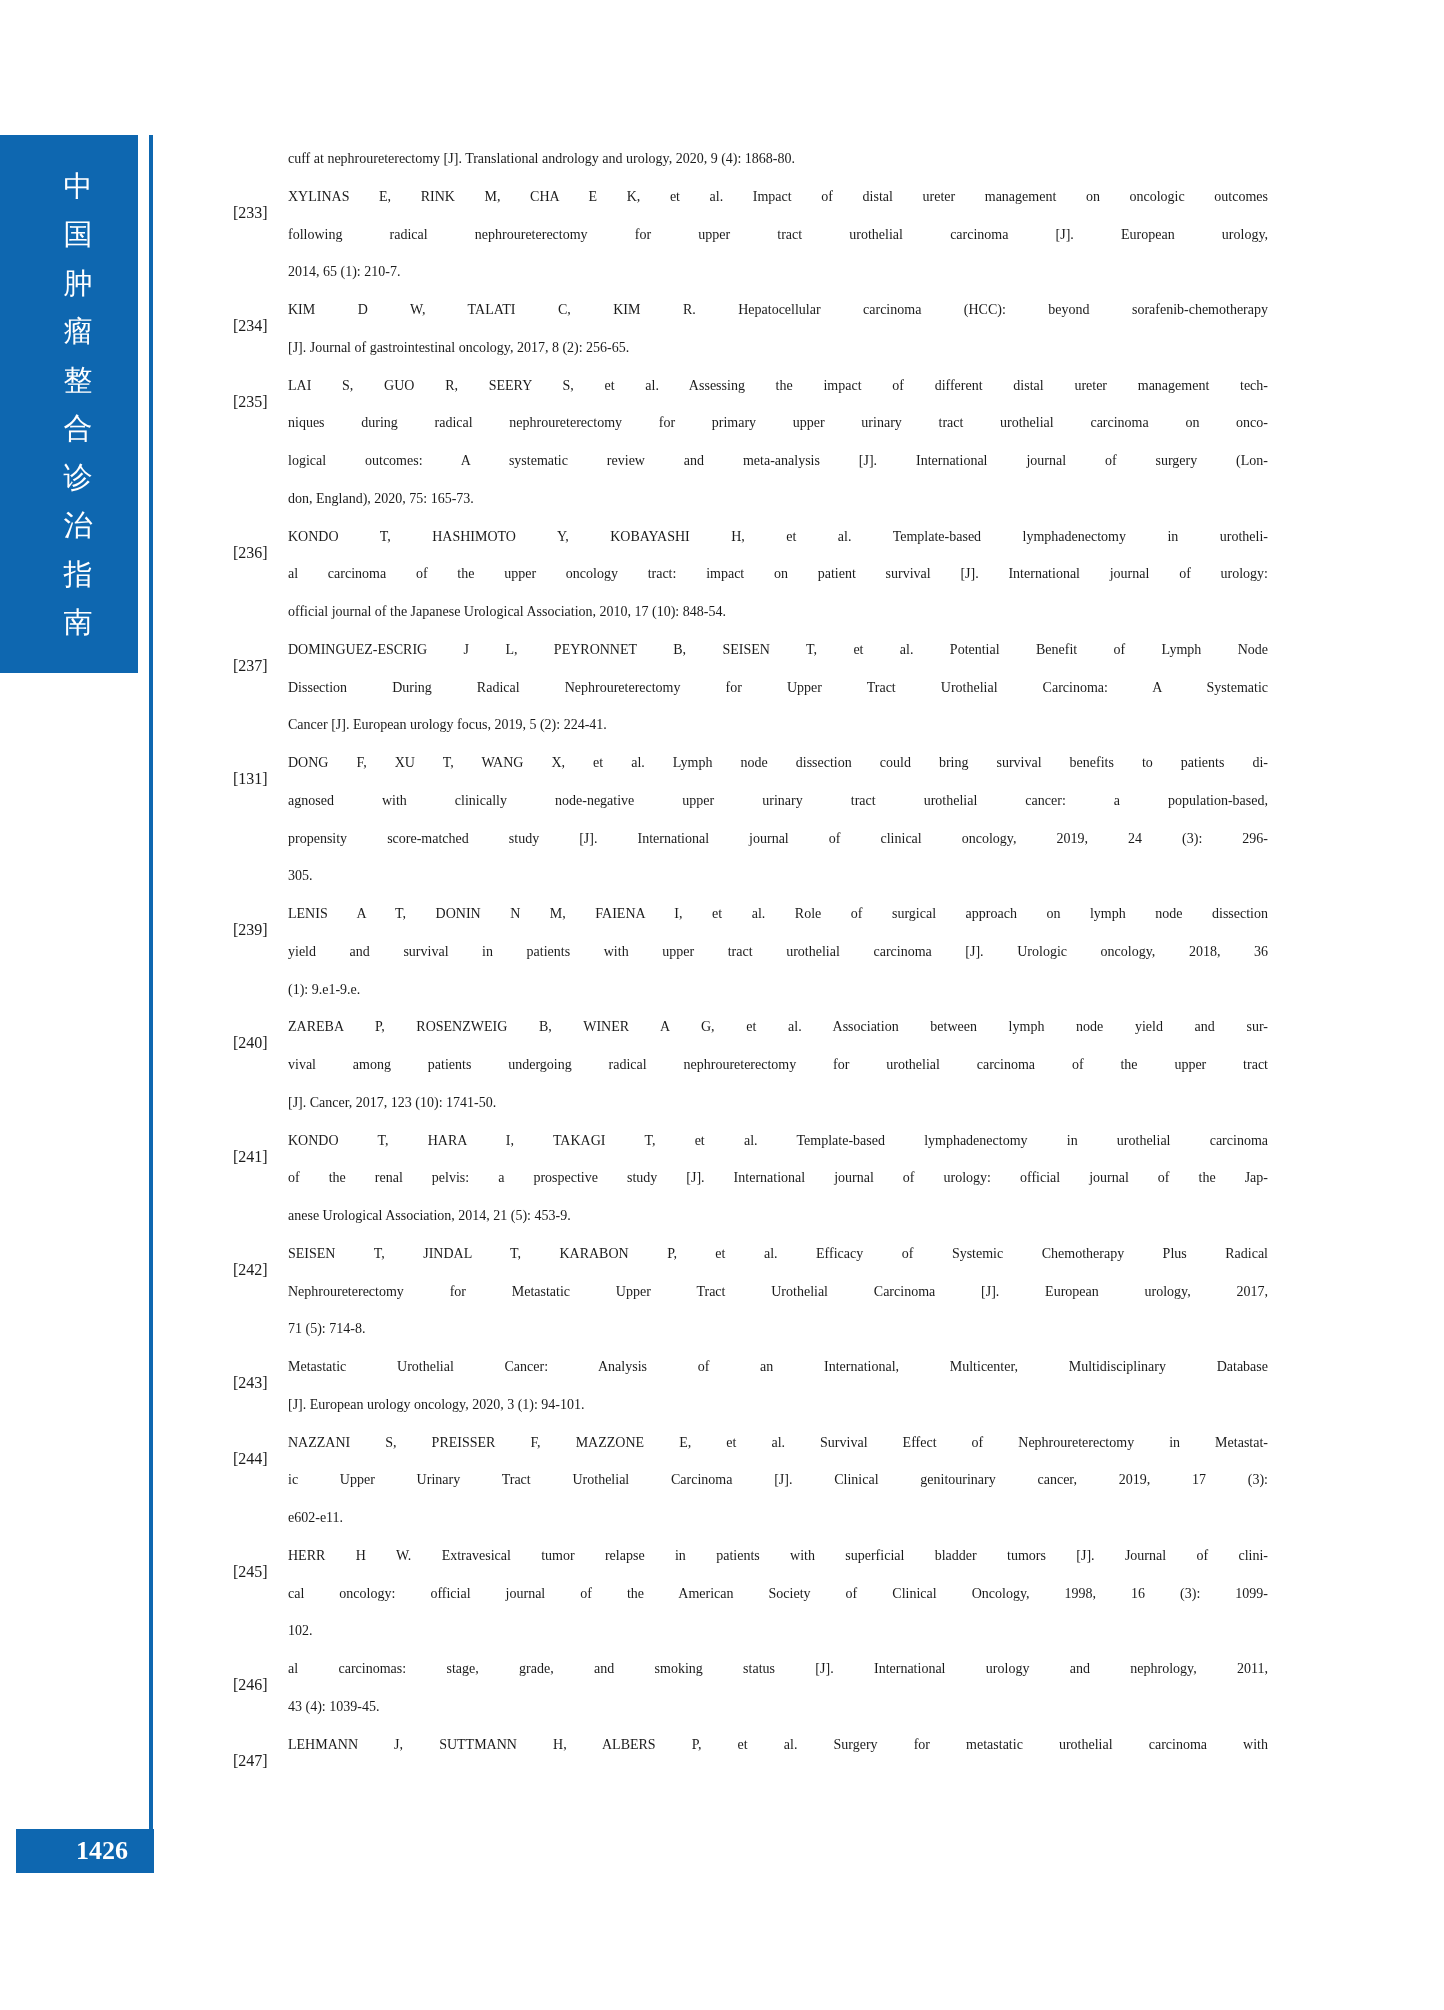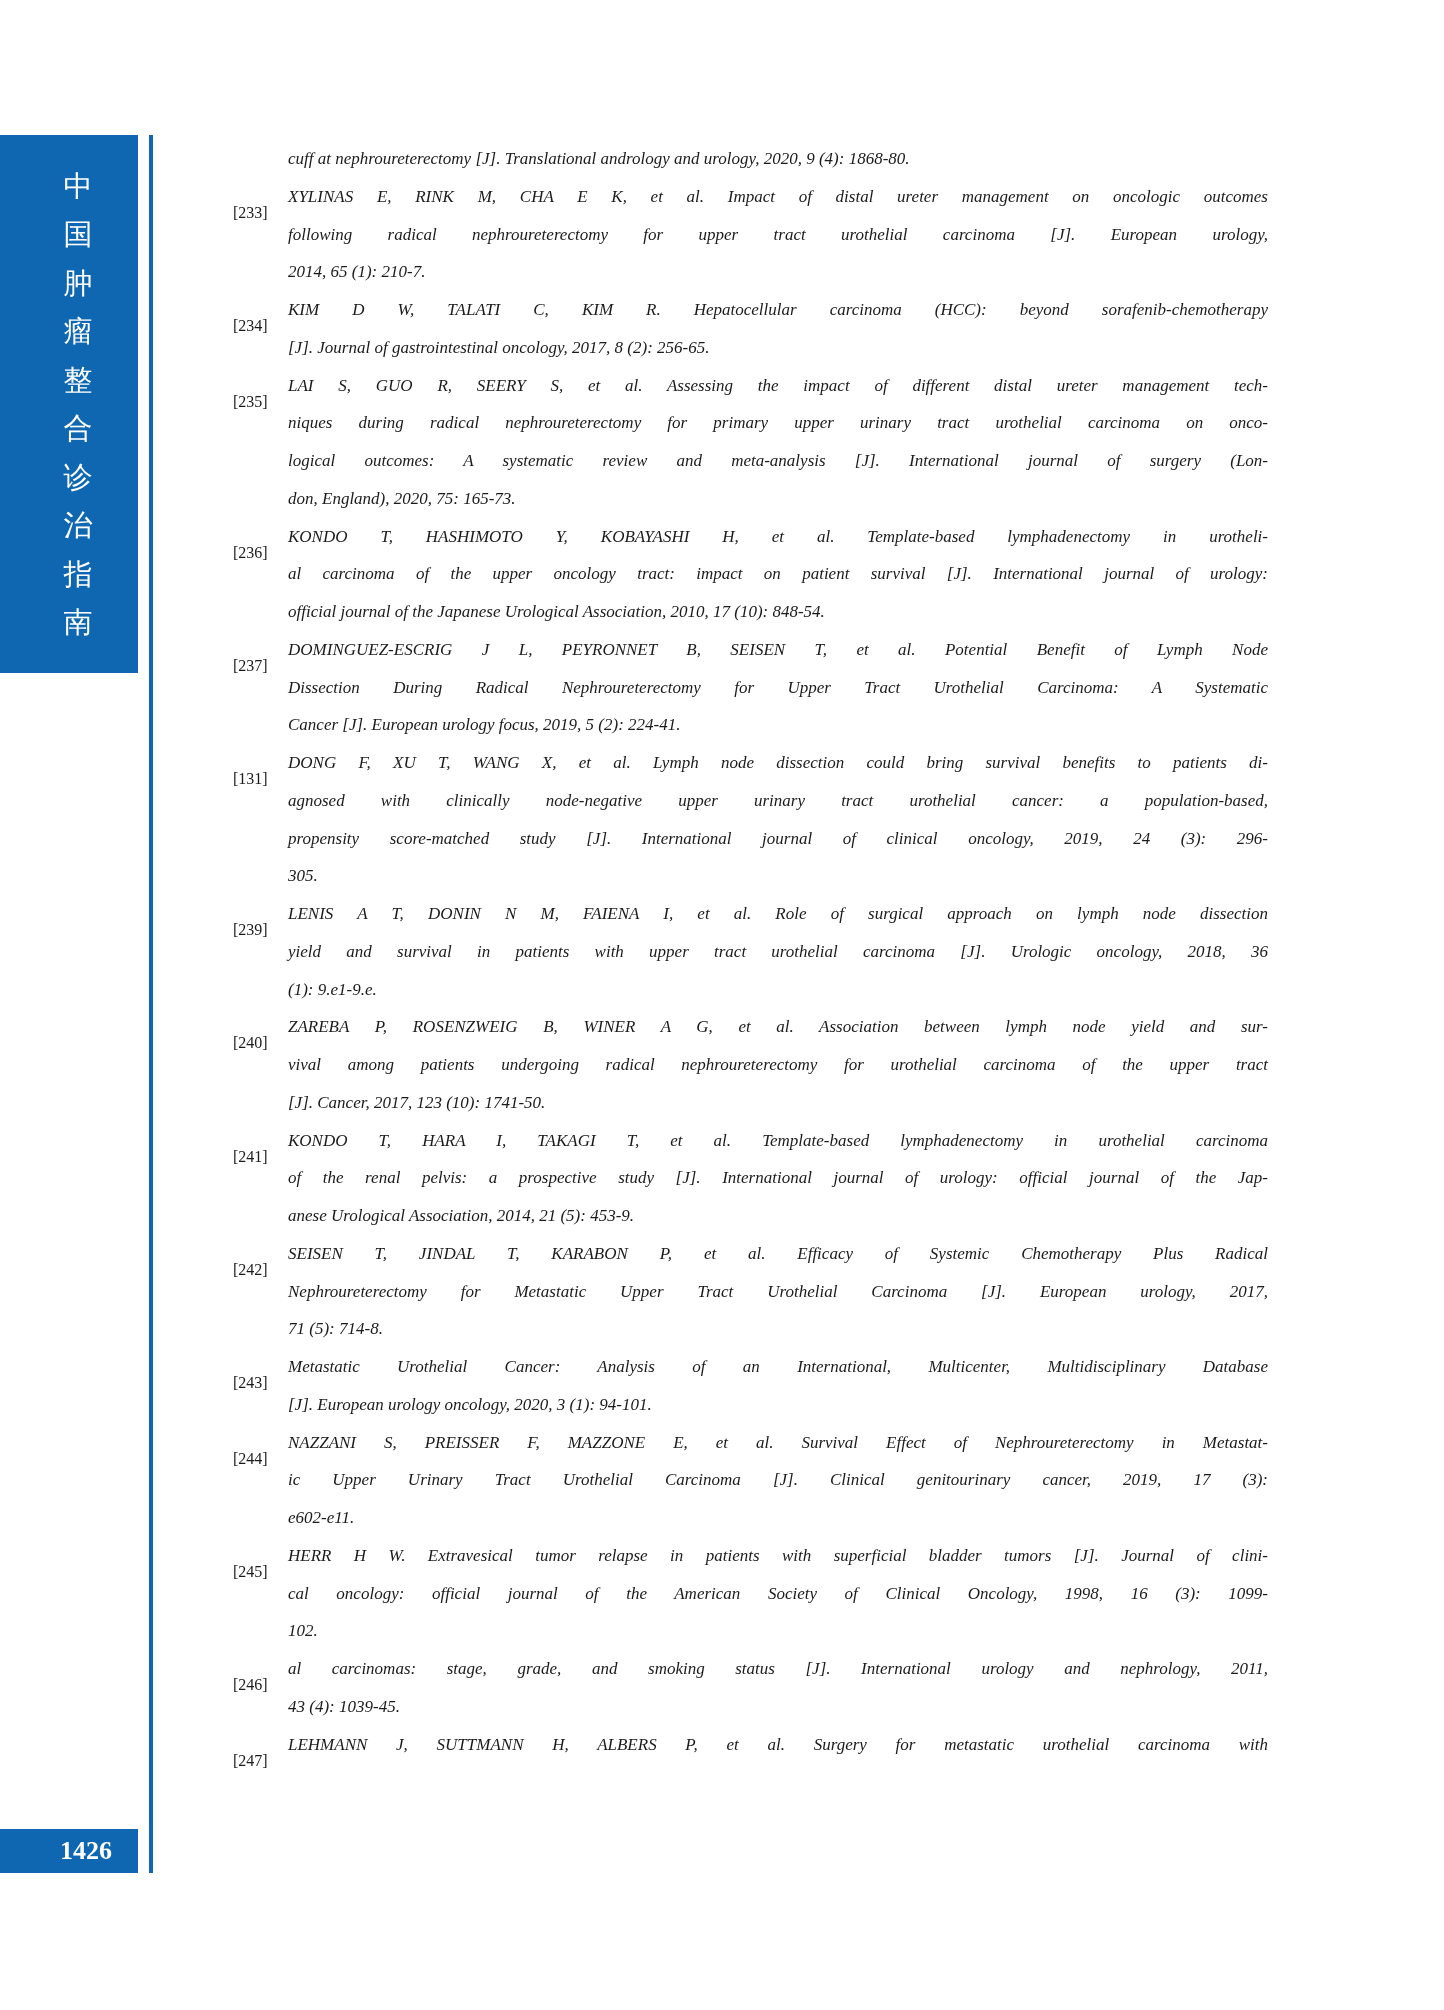--- a/index.html
+++ b/index.html
@@ -31,43 +31,42 @@
 
   
   .vrule {
     position: absolute; left: 149px; top: 135px;
     width: 4px; height: 1738px;
     background: #0e67b0;
   }
 
   
   .pagenum {
-    position: absolute; left: 0; top: 1829px;
+    position: absolute; left: 16px; top: 1829px;
     width: 138px; height: 44px;
     background: #0e67b0;
     color: #ffffff;
     display: flex; align-items: center; justify-content: center;
     box-sizing: border-box; padding-left: 34px;
     font-size: 26px; font-weight: bold;
     font-family: "Liberation Serif", "DejaVu Serif", serif;
   }
 
   
   .refs {
     position: absolute; left: 288px; top: 140px;
     width: 980px;
   }
   .entry { position: relative; }
   .line {
-    font-size: 17px;
+    font-size: 14px;
     line-height: 37.75px;
     height: 37.75px;
     text-align: justify;
     white-space: normal;
-    font-style: italic;
   }
   .line.j { text-align-last: justify; }
   .label {
     position: absolute; left: -55px; top: 16px;
     font-size: 16px; line-height: 37.75px;
   }
 </style>
 </head>
 <body>
 

